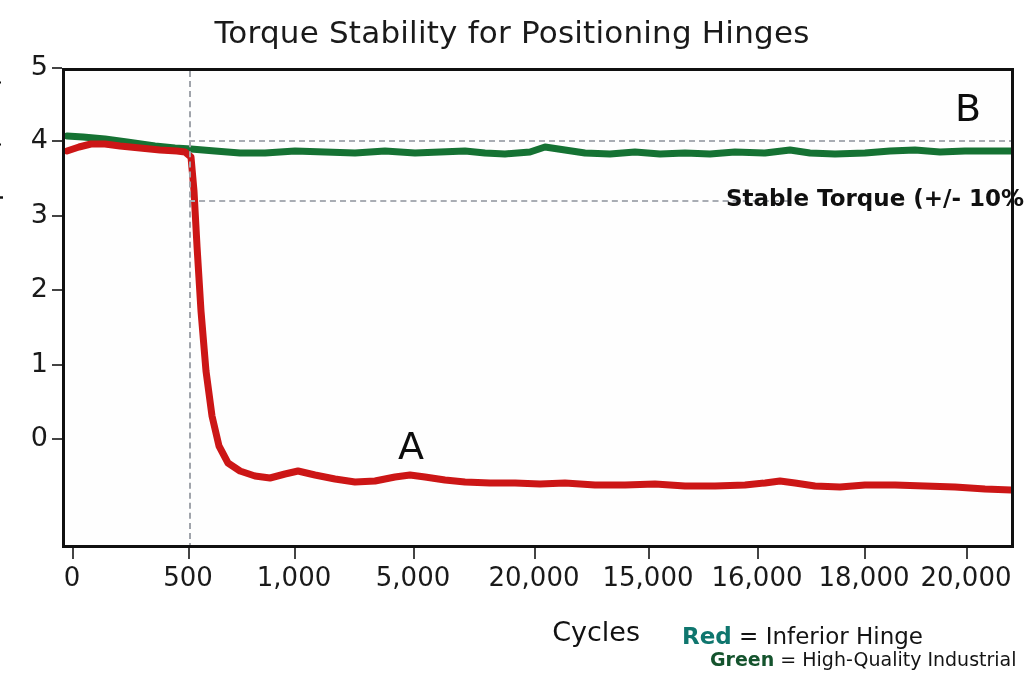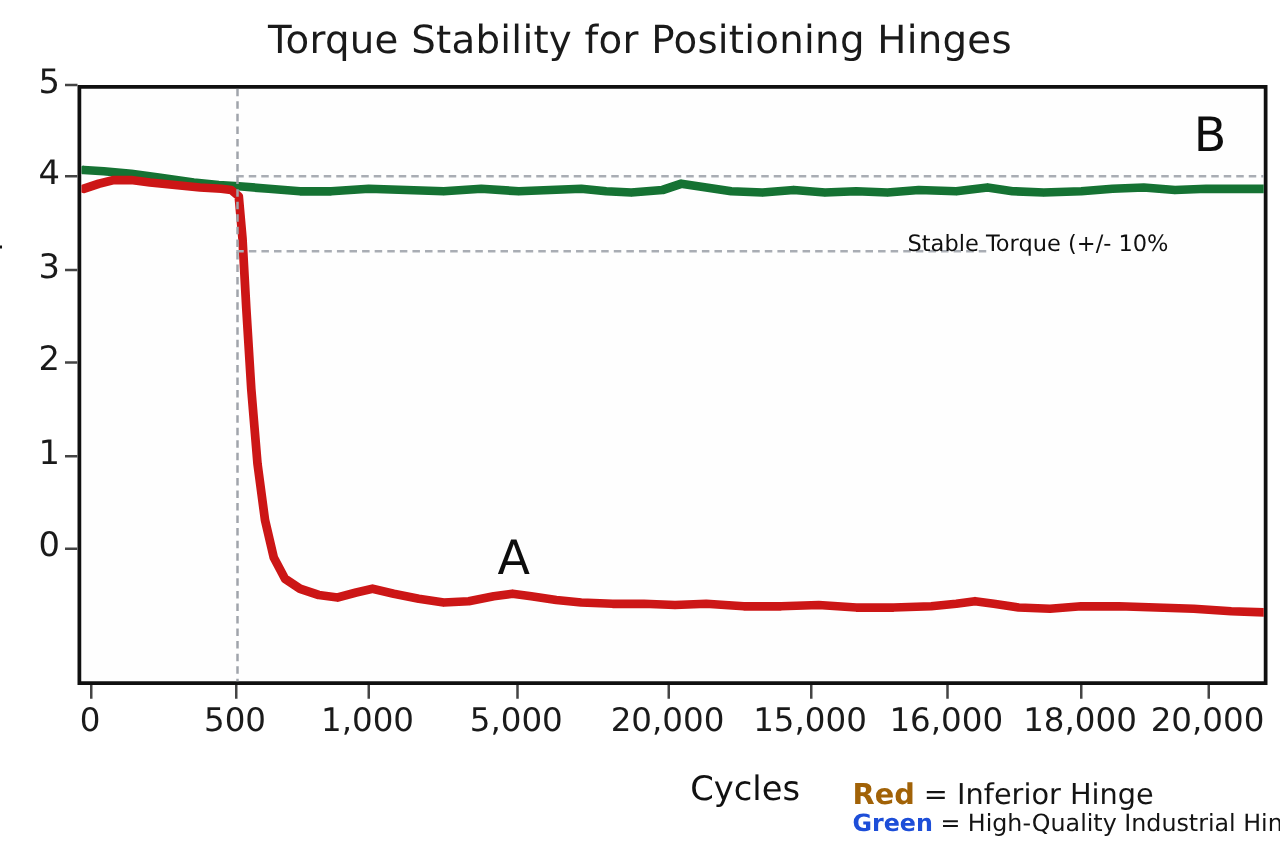--- a/index.html
+++ b/index.html
@@ -64,32 +64,32 @@
   .href{
     position:absolute;height:0;border-top:2px dashed #a9adb4;
   }
   .vref{
     position:absolute;width:0;border-left:2px dashed #a0a4ab;
   }
 
   
   .anno{position:absolute;font-size:23px;color:#101010;white-space:nowrap;}
   .anno-drop{left:188px;top:100px;}
-  .anno-stable{left:726px;top:185px;font-size:18px;}
+  .anno-stable{left:726px;top:185px;font-size:23px;font-weight:bold;}
   .anno-decay{left:196px;top:277px;font-size:23px;}
   .marker{position:absolute;font-size:38px;color:#0d0d0d;font-weight:400;}
   .marker-a{left:398px;top:424px;}
   .marker-b{left:955px;top:86px;}
 
   
   .legend{position:absolute;left:682px;top:624px;line-height:1.08;}
   .legend-row{font-size:23px;color:#141414;white-space:nowrap;}
   .legend-row.second{font-size:19px;}
-  .sw-red{color:#a16207;font-weight:700;}
-  .sw-green{color:#1d4ed8;font-weight:700;}
+  .sw-red{color:#0f766e;font-weight:700;}
+  .sw-green{color:#14532d;font-weight:700;margin-left:28px;}
 
   svg{display:block;}
 </style>
 </head>
 <body>
 
 <div id="figure">
 
   <div class="title">Torque Stability for Positioning Hinges</div>
 

